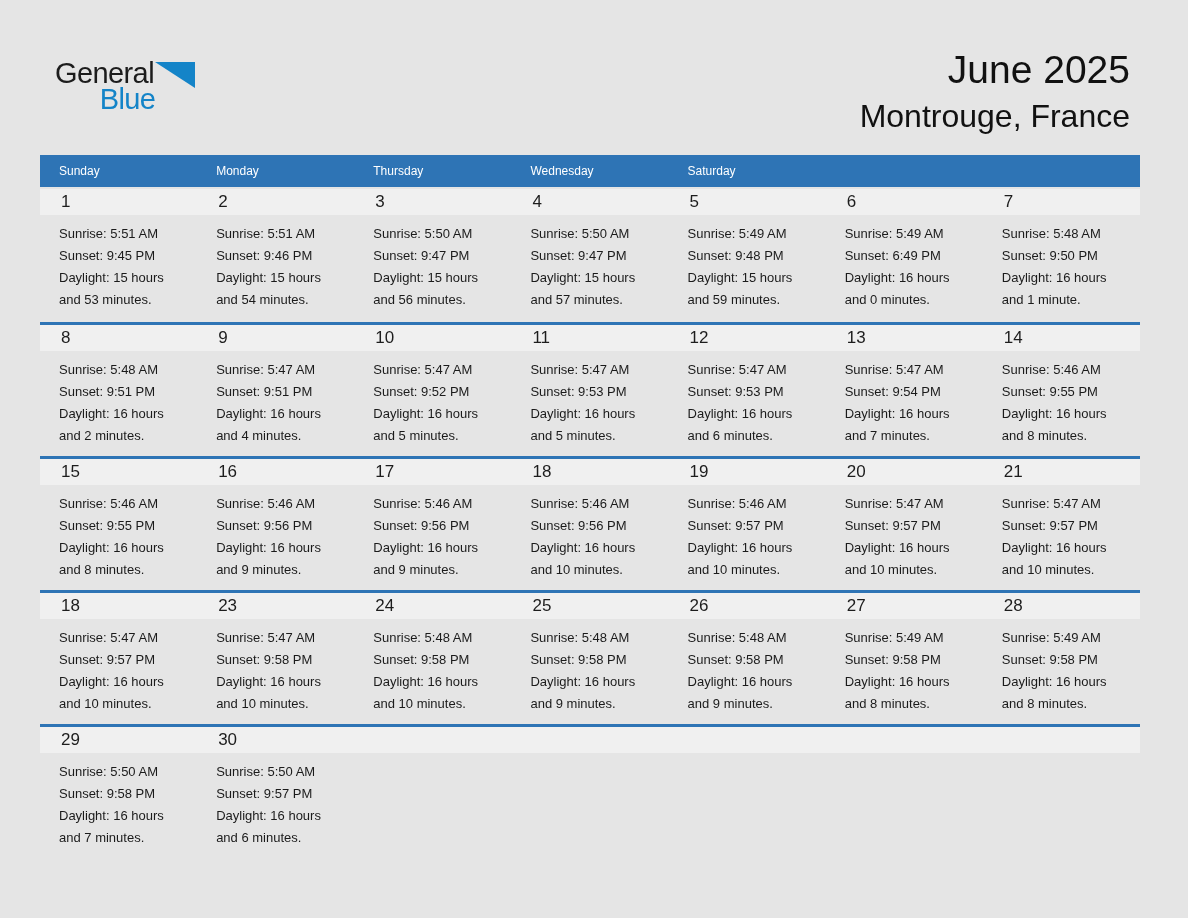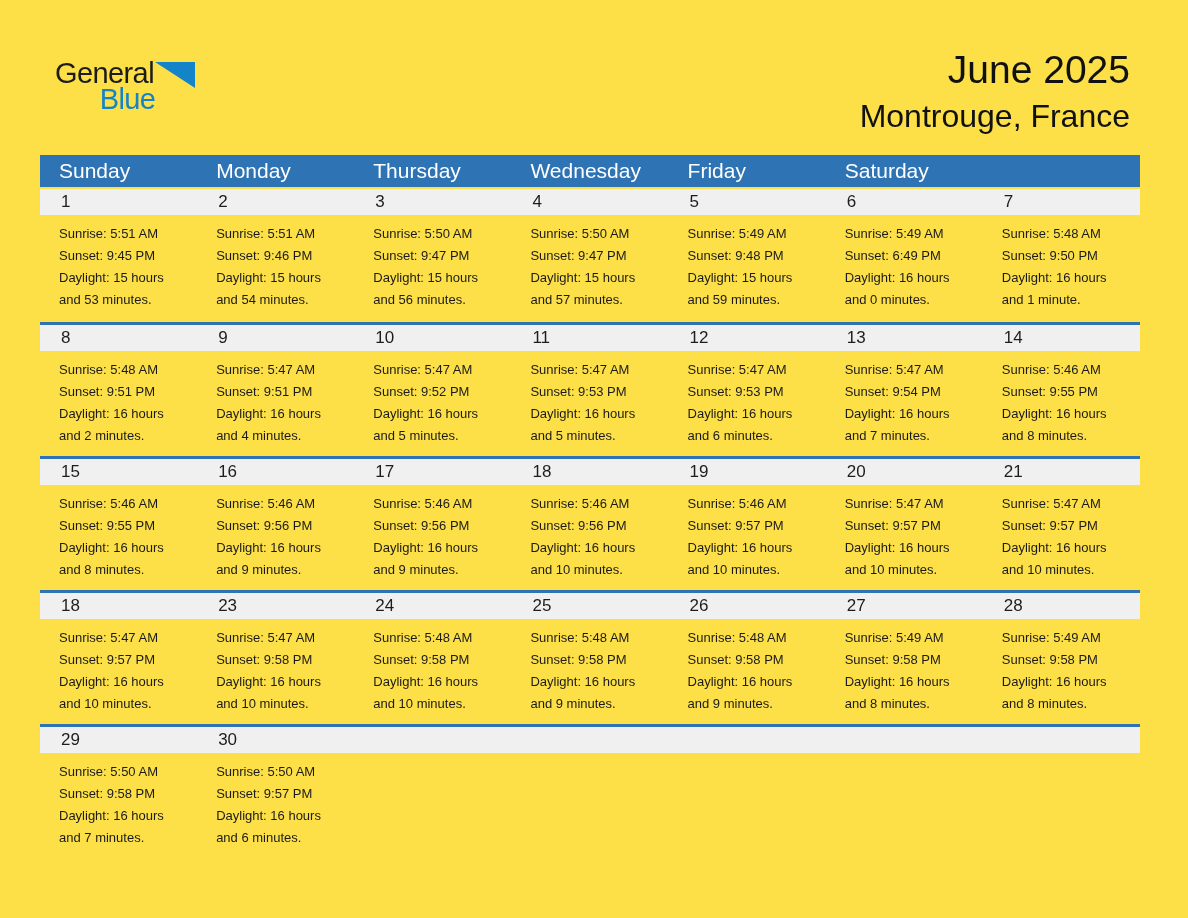--- a/index.html
+++ b/index.html
@@ -7,37 +7,37 @@
     --logo-blue:#1484C8;
     --strip-gray:#F0F0F0;
     --text:#1B1B1B;
   }
   *{box-sizing:border-box;}
   html,body{margin:0;padding:0;}
   body{
     width:1188px;height:918px;background:#fff;
     font-family:"Liberation Sans",sans-serif;color:var(--text);
   }
-  .page{position:relative;width:1188px;height:918px;overflow:hidden;background:#fde047;}
+  .page{position:relative;width:1188px;height:918px;overflow:hidden;background:#e5e5e5;}
 
   
   .header{position:relative;height:155px;}
   .logo{position:absolute;left:55px;top:58px;width:146px;}
   .logo-top{display:flex;align-items:flex-start;}
   .logo-general{font-size:29px;line-height:30px;letter-spacing:-0.6px;color:#1C1C1C;white-space:nowrap;}
   .logo-tri{margin-left:1px;margin-top:4px;display:block;}
   .logo-blue{font-size:29px;line-height:24px;letter-spacing:-0.6px;color:var(--logo-blue);text-align:center;padding-right:1px;margin-top:-1px;}
   .titles{position:absolute;right:58px;top:46px;text-align:right;}
   .month-title{font-size:39px;line-height:48px;color:#111;}
   .location{font-size:32px;line-height:28px;margin-top:8px;color:#111;}
 
   
   .calendar{margin:0 48px 0 40px;width:1100px;}
   .weekbar{display:grid;grid-template-columns:repeat(7,1fr);background:var(--header-blue);height:32px;margin-bottom:2px;}
-  .weekbar .wd{color:#fff;font-size:21px;line-height:32px;padding-left:19px;overflow:hidden;white-space:nowrap;}
+  .weekbar .wd{color:#fff;font-size:12px;line-height:32px;padding-left:19px;overflow:hidden;white-space:nowrap;}
   .week{position:relative;min-height:134px;border-top:3px solid var(--header-blue);}
   .week.first{border-top:none;min-height:133px;}
   .strip{position:absolute;left:0;right:0;top:0;height:26px;background:var(--strip-gray);}
   .cells{position:relative;display:grid;grid-template-columns:repeat(7,1fr);}
   .daynum{height:26px;padding-left:21px;font-size:17px;line-height:25px;color:#1D1D1D;}
   .details{padding:8px 6px 0 19px;font-size:13px;line-height:22px;color:var(--text);}
   .details div{white-space:nowrap;overflow:hidden;}
 </style>
 </head>
 <body>
@@ -58,21 +58,20 @@
       <div class="location">Montrouge, France</div>
     </div>
   </div>
 
   <div class="calendar">
     <div class="weekbar" id="weekbar">
         <div class="wd">Sunday</div>
         <div class="wd">Monday</div>
         <div class="wd">Thursday</div>
         <div class="wd">Wednesday</div>
-        <div class="wd">Friday</div>
         <div class="wd">Saturday</div>
       </div>
     <div id="weeks">
         <div class="week first">
           <div class="strip"></div>
           <div class="cells">
             <div class="cell">
               <div class="daynum">1</div>
               <div class="details">
                 <div>Sunrise: 5:51 AM</div>

